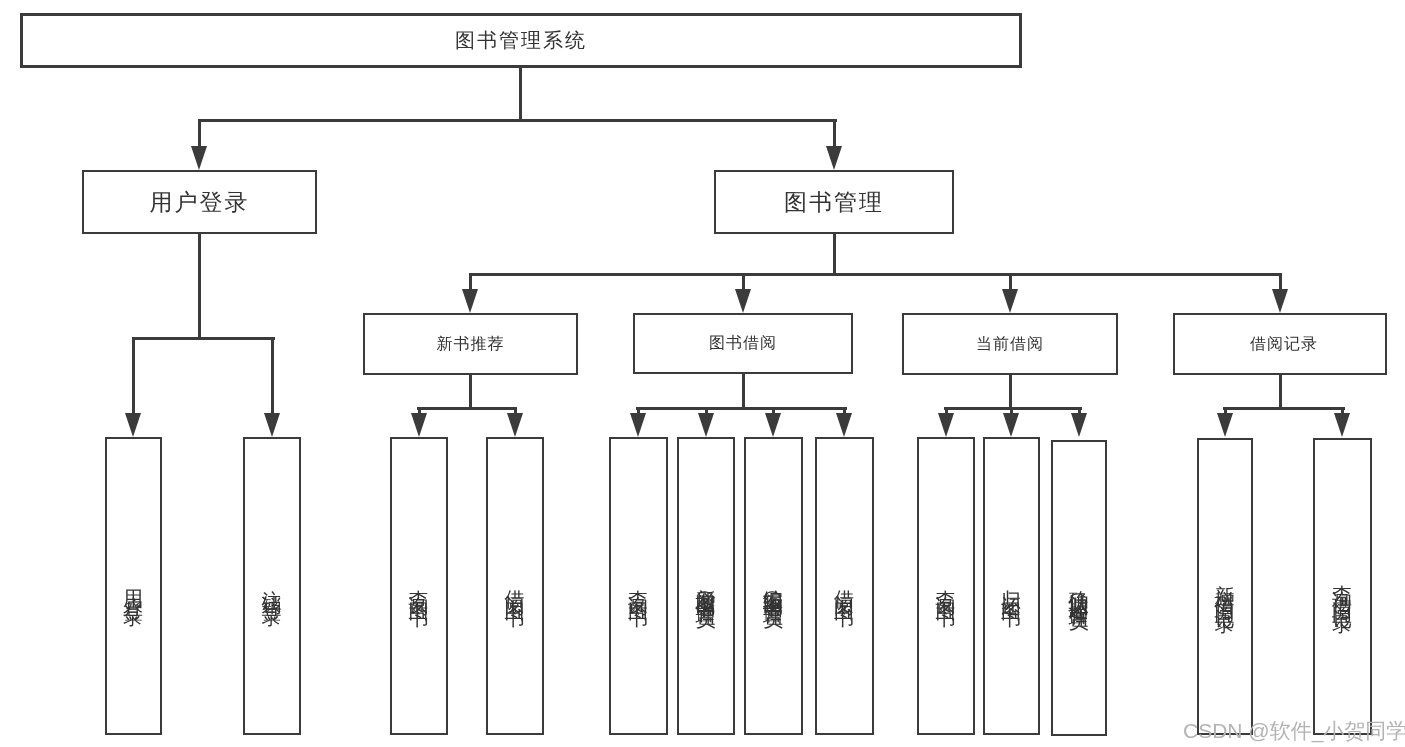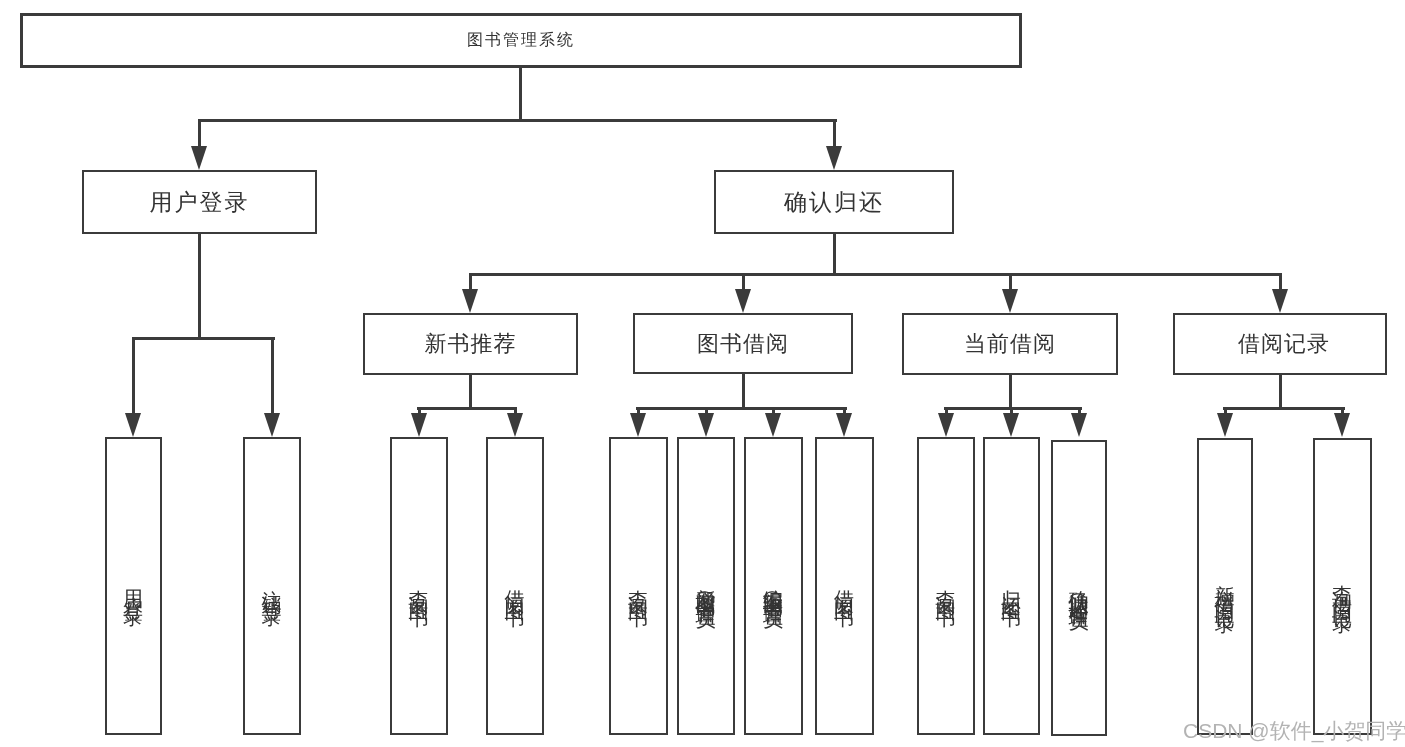--- a/index.html
+++ b/index.html
@@ -18,23 +18,23 @@
   }
   .node{
     position:absolute;
     box-sizing:border-box;
     background:#fff;
     border:2px solid var(--line);
     display:flex;align-items:center;justify-content:center;
     color:var(--text);
     z-index:2;
   }
-  .node.lvl1{border-width:3px;font-size:16px;letter-spacing:2px;text-align:center;}
+  .node.lvl1{border-width:3px;font-size:20px;letter-spacing:2px;text-align:center;}
   .node.lvl2{font-size:23px;letter-spacing:2px;}
-  .node.lvl3{font-size:22px;letter-spacing:1px;font-family:Liberation Serif, serif;}
+  .node.lvl3{font-size:16px;letter-spacing:1px;font-family:Liberation Serif, serif;}
   .node.leaf{font-size:20px;}
   .vlabel{
     writing-mode:vertical-lr;
     text-orientation:mixed;
     letter-spacing:6px;
     line-height:1;
     white-space:nowrap;
   }
   .line{position:absolute;background:var(--line);z-index:1;}
   .tri{
@@ -65,21 +65,21 @@
   <div class="line" style="left:198px;top:119px;width:639px;height:3px;"></div>
   <div class="line" style="left:198px;top:119px;width:3px;height:30px;"></div>
   <div class="tri" style="left:191px;top:146px;"></div>
   <div class="line" style="left:833px;top:119px;width:3px;height:30px;"></div>
   <div class="tri" style="left:826px;top:146px;"></div>
 
   <div class="node lvl2" style="left:82px;top:170px;width:235px;height:64px;">
     <span>用户登录</span>
   </div>
   <div class="node lvl2" style="left:714px;top:170px;width:240px;height:64px;">
-    <span>确认归还</span>
+    <span>图书管理</span>
   </div>
 
   <div class="line" style="left:198px;top:234px;width:3px;height:106px;"></div>
   <div class="line" style="left:132px;top:337px;width:143px;height:3px;"></div>
   <div class="line" style="left:132px;top:337px;width:3px;height:80px;"></div>
   <div class="tri" style="left:125px;top:413px;"></div>
   <div class="line" style="left:271px;top:337px;width:3px;height:80px;"></div>
   <div class="tri" style="left:264px;top:413px;"></div>
 
   <div class="line" style="left:833px;top:234px;width:3px;height:42px;"></div>

